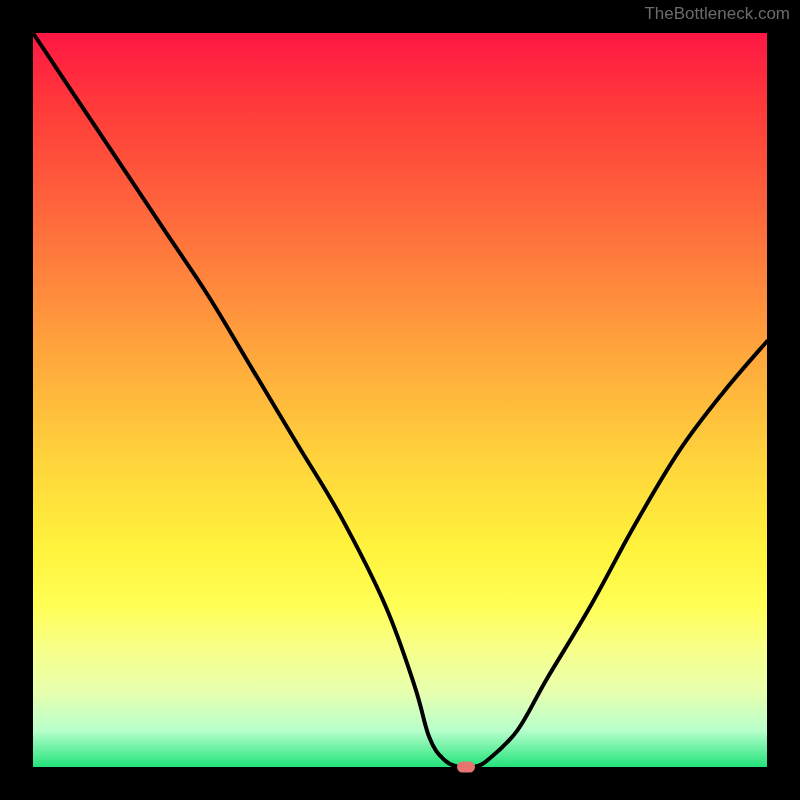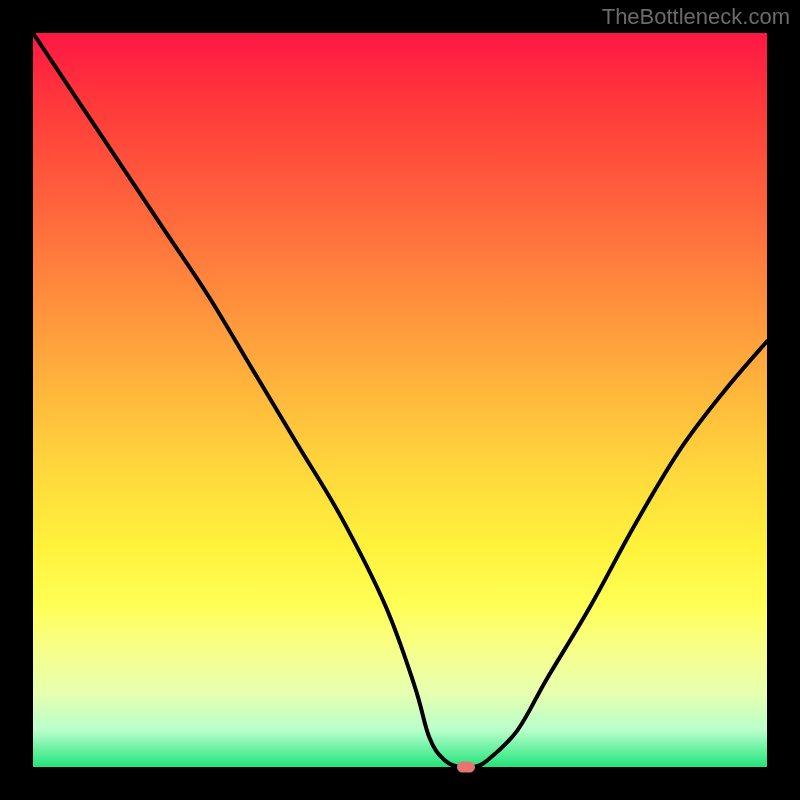--- a/index.html
+++ b/index.html
@@ -14,21 +14,21 @@
     position: relative;
     width: 800px;
     height: 800px;
     background: #000;
   }
   .watermark {
     position: absolute;
     top: 4px;
     right: 10px;
     font-family: Arial, Helvetica, sans-serif;
-    font-size: 22px;
+    font-size: 17px;
     font-weight: 500;
     color: #6b6b6b;
     z-index: 10;
     text-align: right;
   }
   .plot-area {
     position: absolute;
     left: 33px;
     top: 33px;
     width: 734px;

